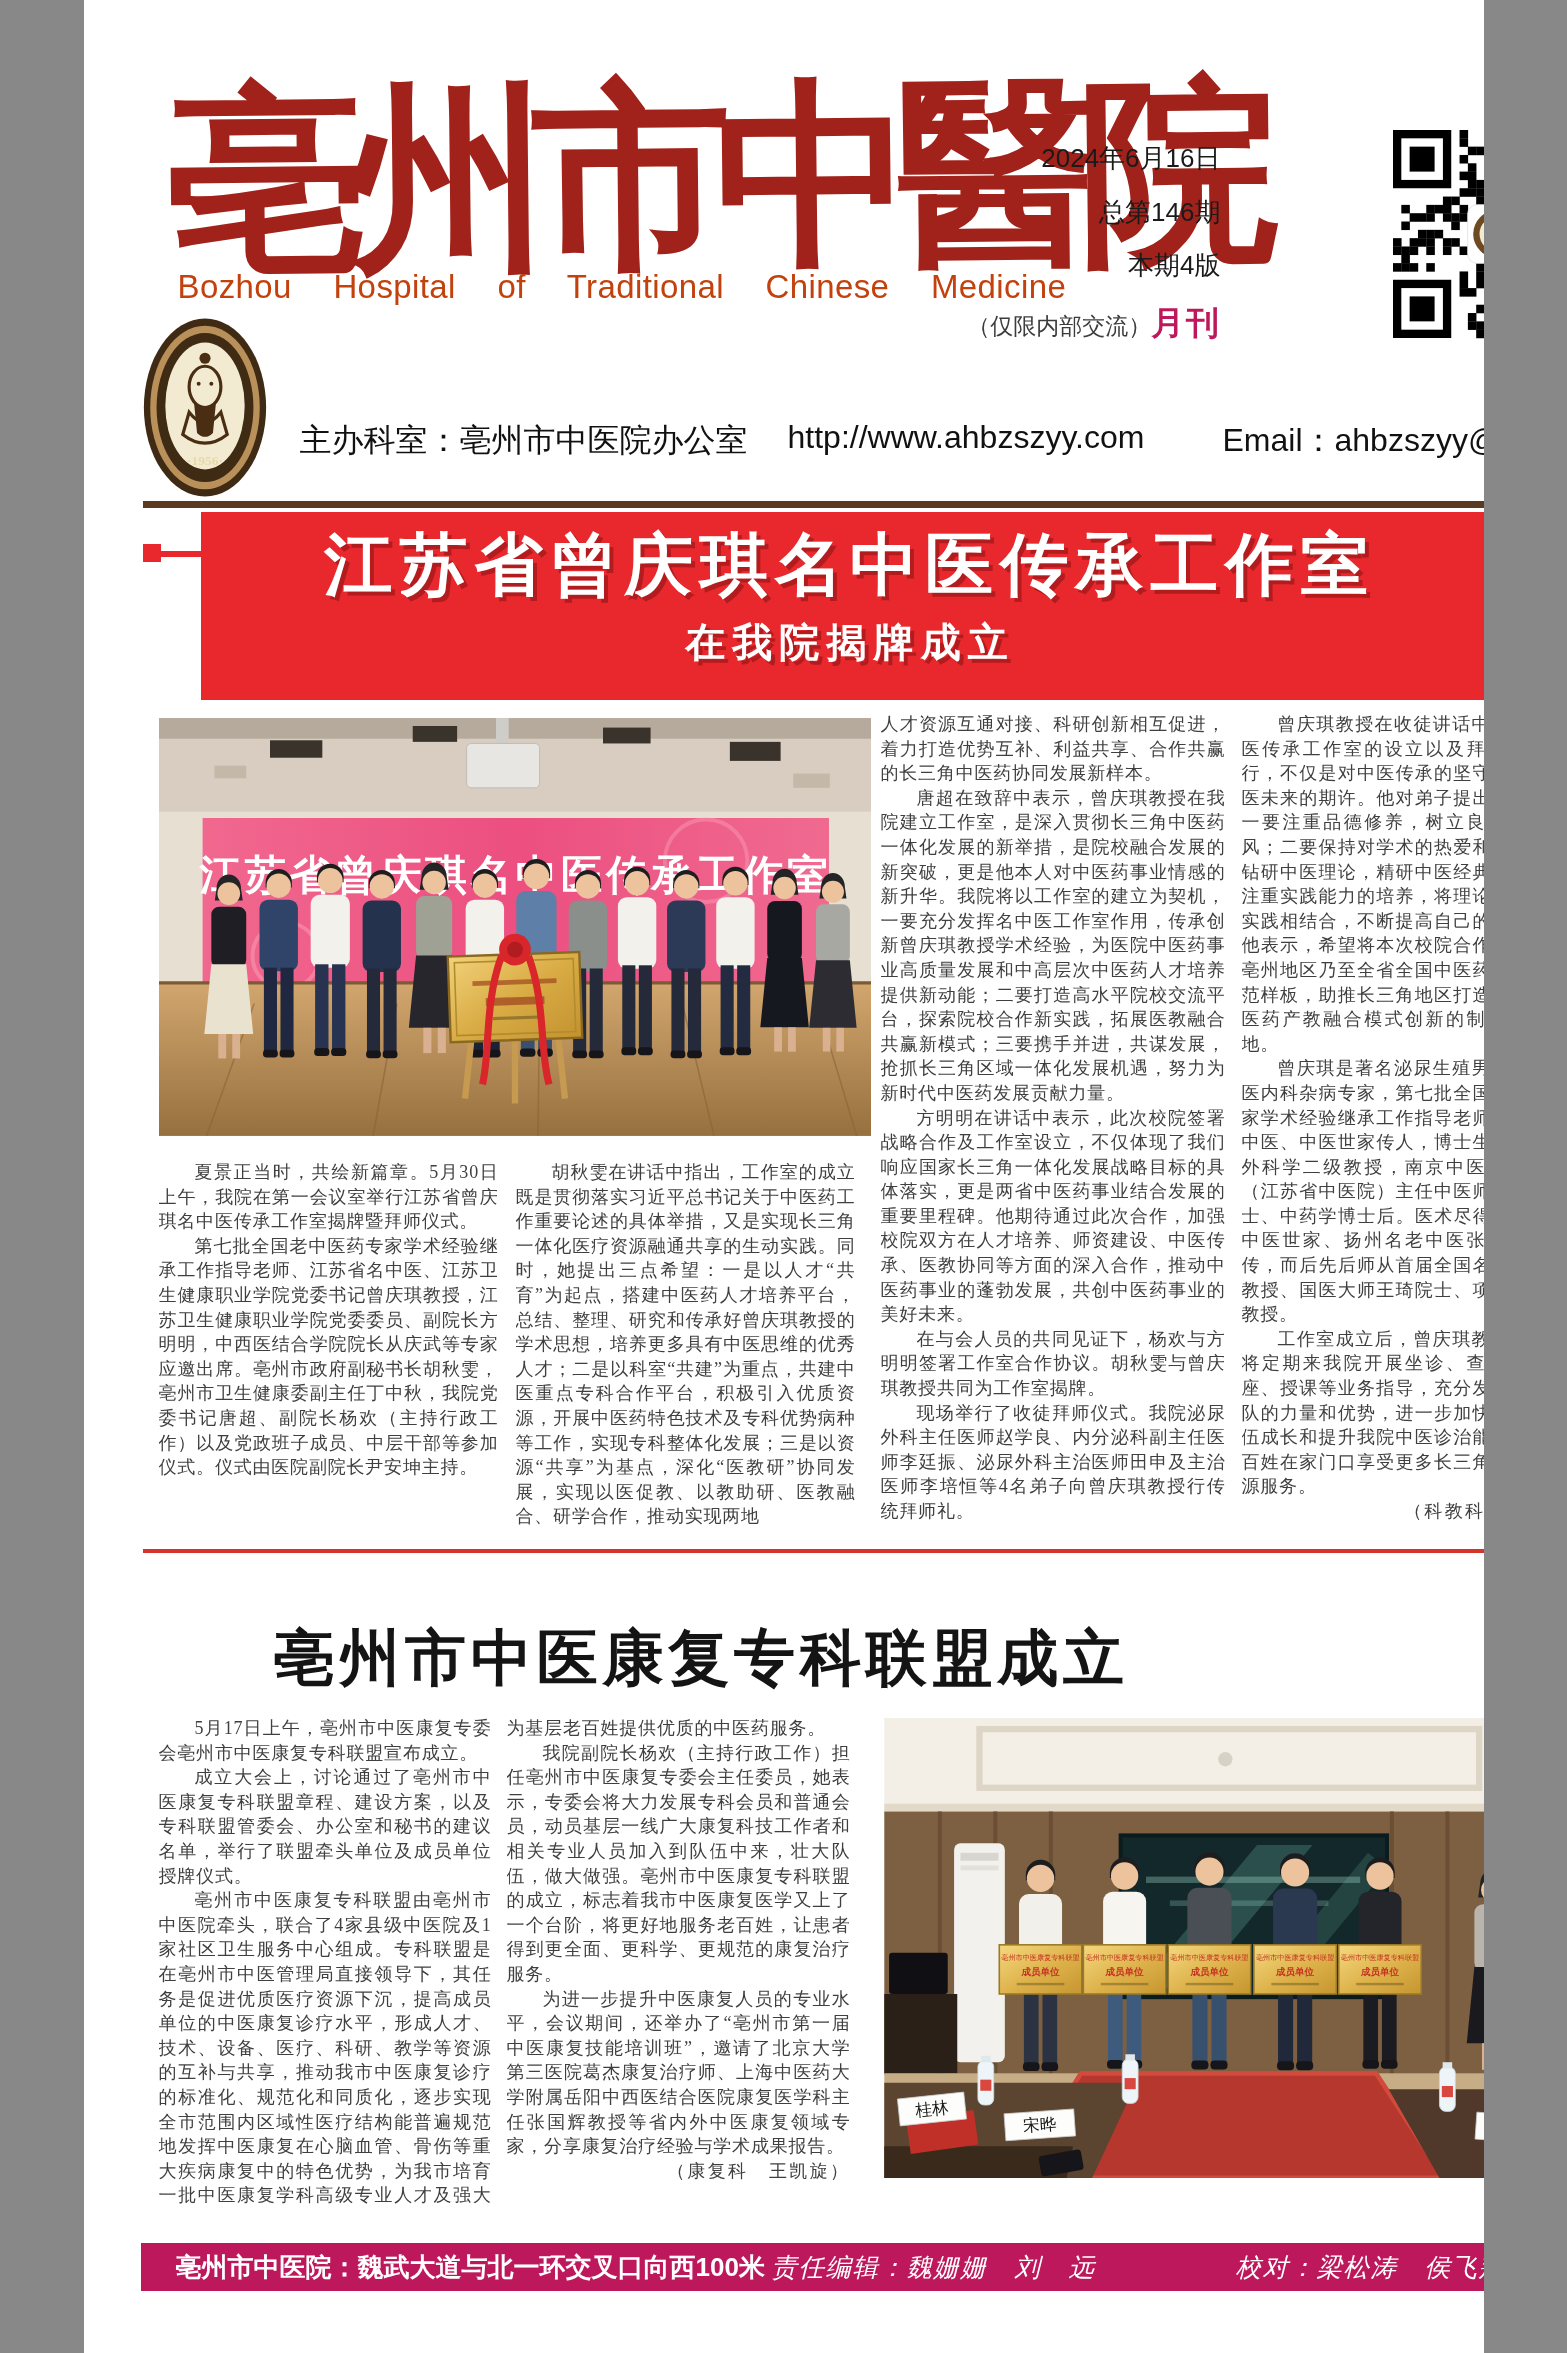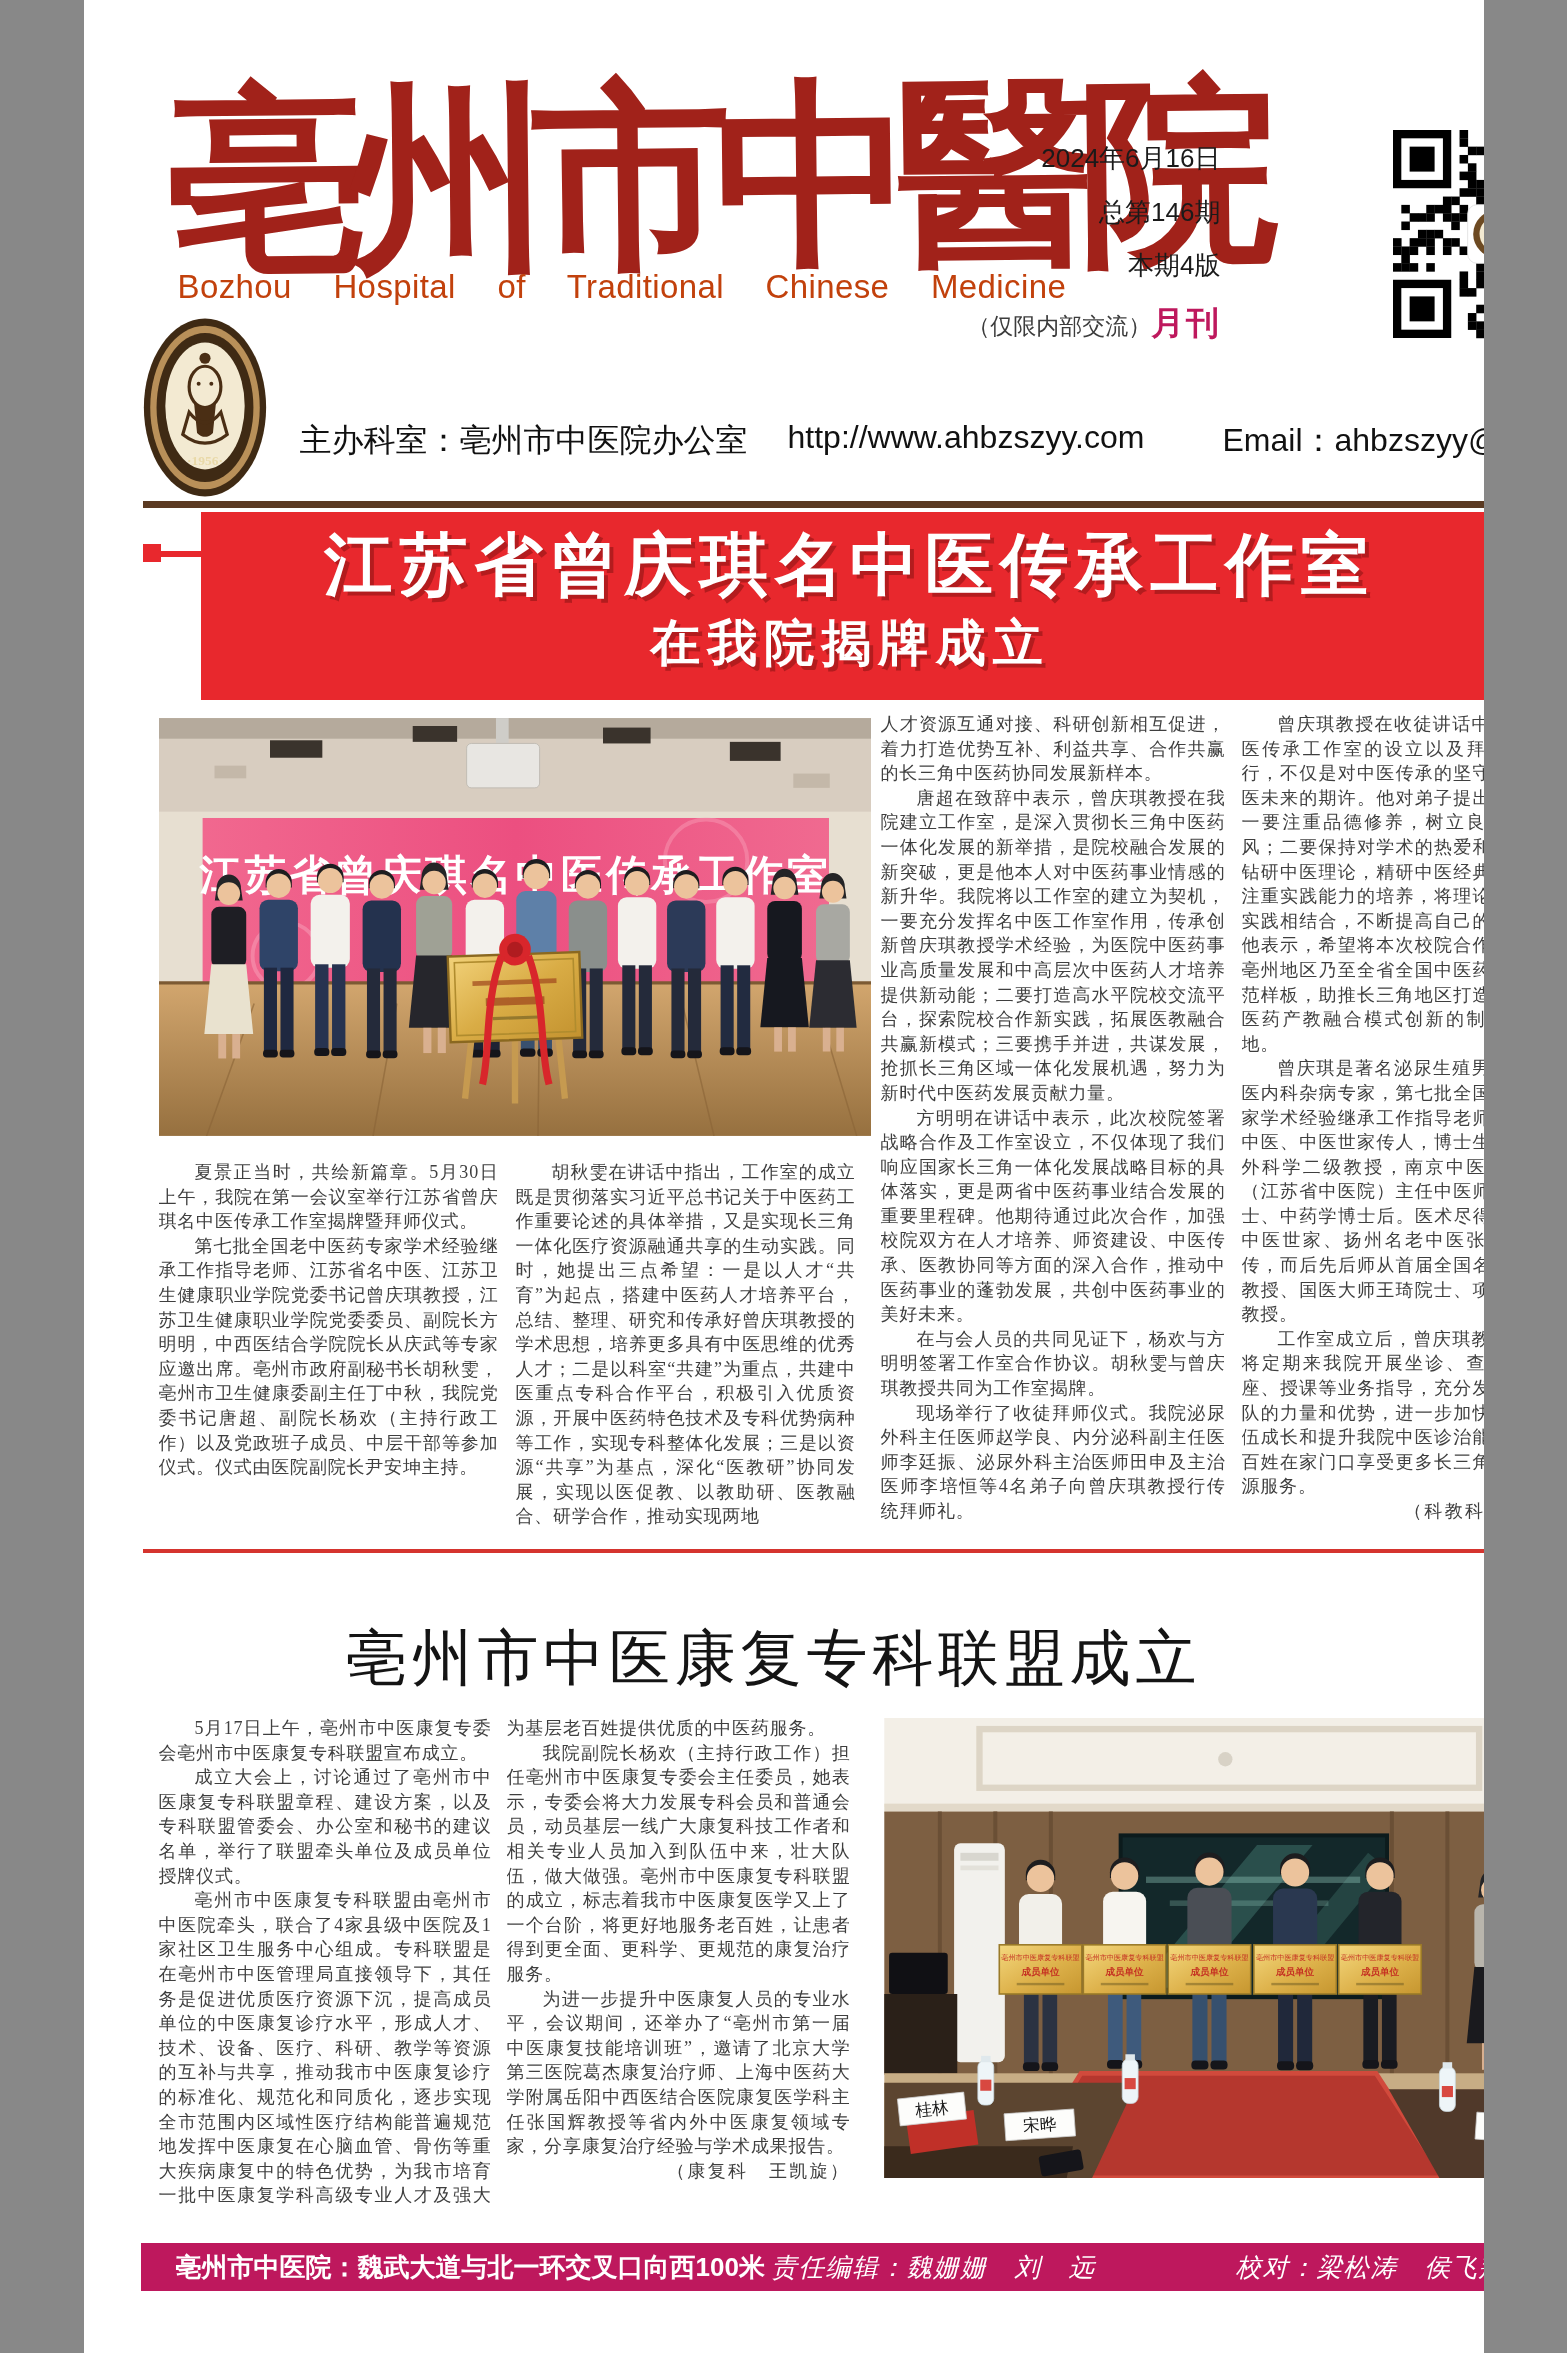--- a/index.html
+++ b/index.html
@@ -27,33 +27,33 @@
   .org1{left:216px;} .org2{left:704px;} .org3{left:1139px;}
   .brown-rule{left:59px;top:501px;width:1449px;height:7.1px;background:#5b3a22;}
 
   
   .red-line{left:59px;top:551px;width:1449px;height:5.6px;background:#e8282d;}
   .red-cap{left:59px;top:544px;width:18px;height:18px;background:#e8282d;}
   .banner{left:117px;top:512px;width:1299px;height:188px;background:#e8282d;
           text-align:center;color:#fff;font-weight:bold;}
   .banner .l1{margin-top:14.3px;font-size:68px;line-height:79px;letter-spacing:7.1px;
               text-shadow:4px 4px 0 rgba(125,16,16,.5);}
-  .banner .l2{font-size:50px;line-height:76px;letter-spacing:7.1px;
+  .banner .l2{font-size:40px;line-height:76px;letter-spacing:7.1px;
               text-shadow:4px 4px 0 rgba(125,16,16,.5);}
 
   
   .col{color:#3f3f3f;font-size:18px;line-height:24.6px;letter-spacing:0.8px;
        text-align:justify;overflow:hidden;}
   .col p{margin:0;text-indent:2em;}
   .col p.cont{text-indent:0;}
   .byline{text-align:right;margin-top:4.8px;letter-spacing:2.4px;}
   .mid-rule{left:59px;top:1549px;width:1449px;height:4px;background:#d5342e;}
 
-  .a2-headline{left:190px;top:1618px;width:1000px;text-align:center;
-     font-size:61px;font-weight:normal;color:#141414;letter-spacing:4.8px;}
+  .a2-headline{left:190px;top:1618px;width:1000px;
+     font-size:61px;font-weight:bold;color:#141414;letter-spacing:4.8px;}
 
   
   .footer-bar{left:57px;top:2243px;width:1453px;height:48px;background:#be185d;color:#fff;}
   .footer-bar span{position:absolute;top:0;height:48px;line-height:48px;white-space:nowrap;}
   .f-addr{left:35px;font-size:26px;font-weight:bold;
           font-family:"Liberation Sans","DejaVu Sans",sans-serif;}
   .f-edit{left:631px;font-size:25.4px;font-style:italic;letter-spacing:1.6px;}
   .f-proof{left:1095px;font-size:25.4px;font-style:italic;letter-spacing:1.6px;}
 
   svg text{font-family:"Liberation Serif","DejaVu Serif",serif;}

